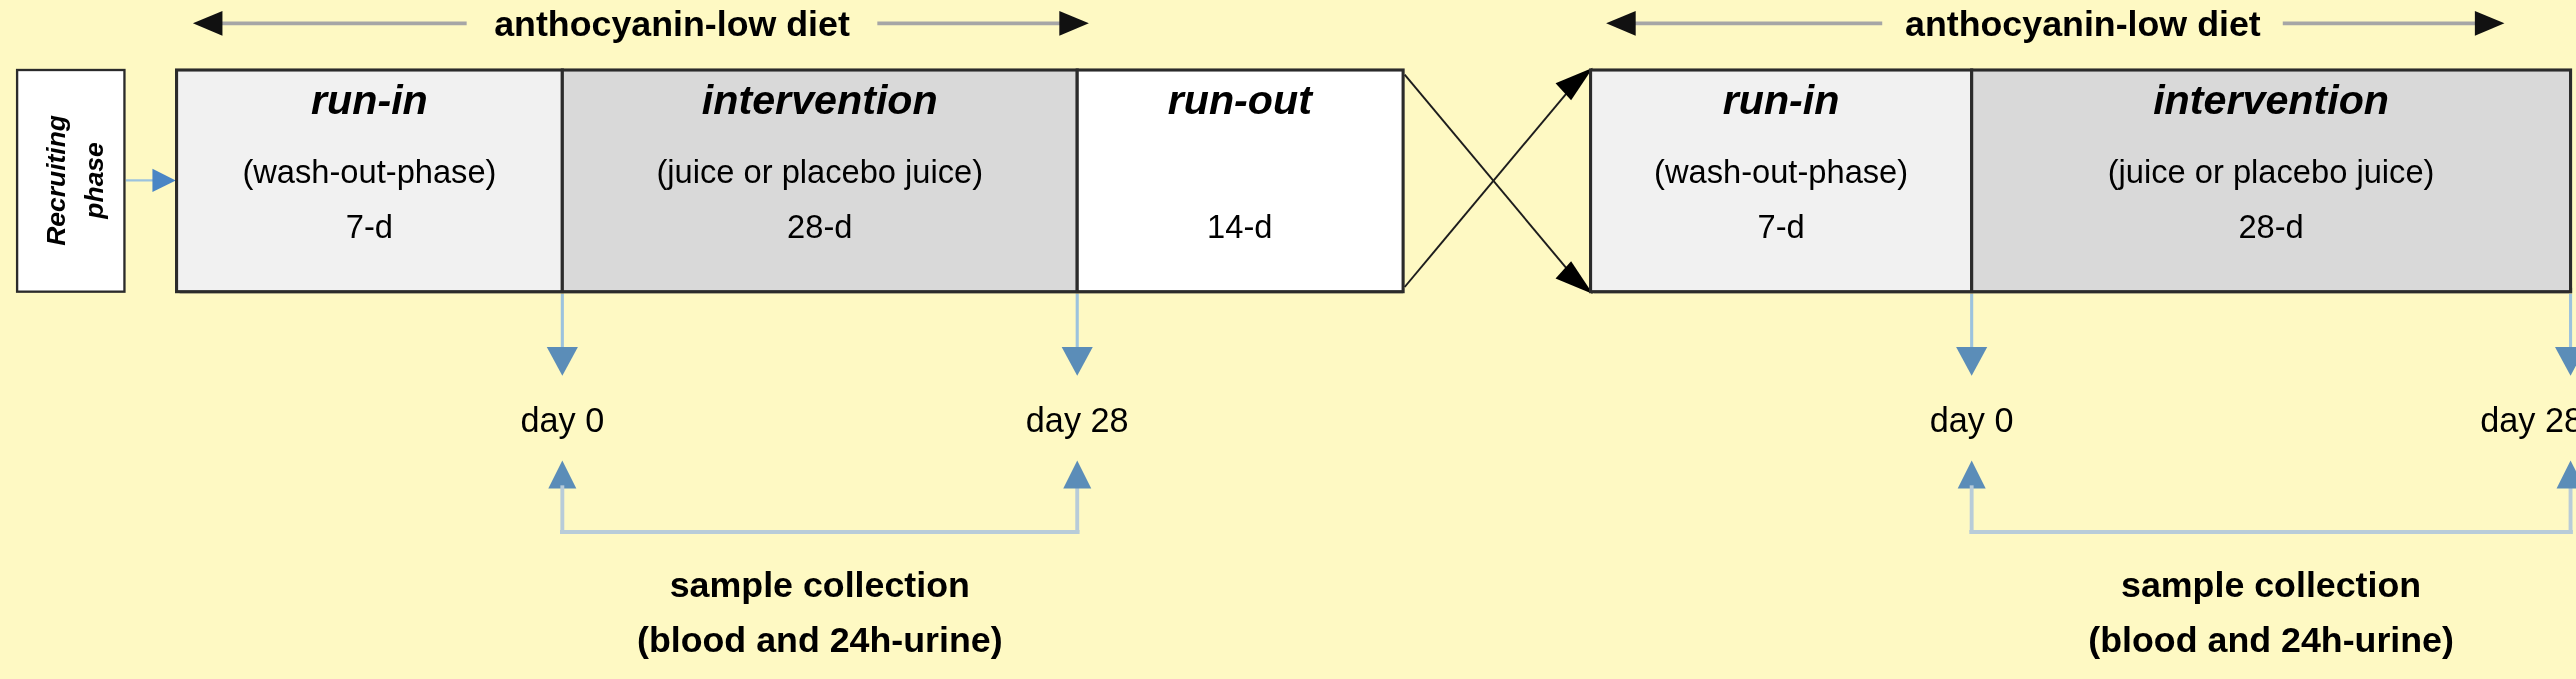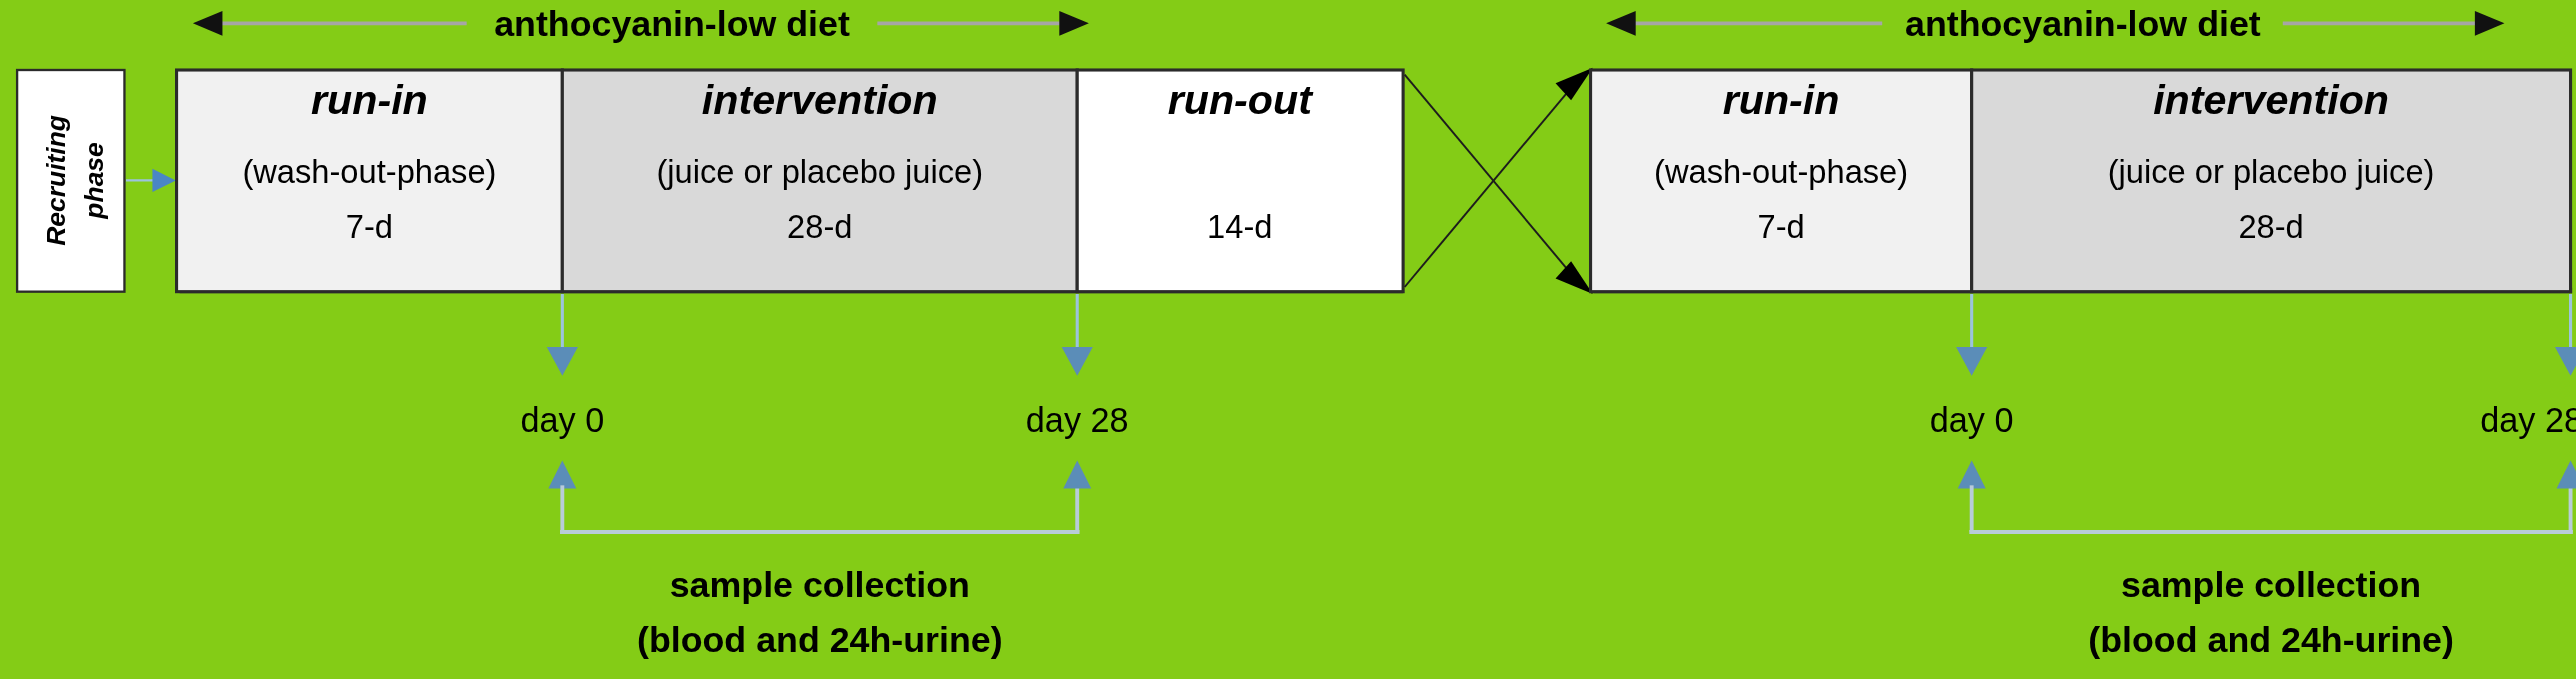--- a/index.html
+++ b/index.html
@@ -1,17 +1,17 @@
 <!DOCTYPE html>
 <html style="font-size:12.4px"><head>
 <meta charset="utf-8">
 <style>
   html,body{margin:0;padding:0;background:#ffffff;}
   body{font-family:"Liberation Sans", sans-serif;}
-  #stage{position:relative;width:2576px;height:679px;background:#84cc16;overflow:hidden;}
+  #stage{position:relative;width:2576px;height:679px;background:#fef9c3;overflow:hidden;}
   svg#diagram{position:absolute;left:0;top:0;width:2576px;height:679px;display:block;}
   .box-fill-light{fill:#f1f1f1;}
   .box-fill-dark{fill:#d9d9d9;}
   .box-fill-white{fill:#ffffff;}
   .box-stroke{stroke:#2b2b2b;stroke-width:4;}
   .box-stroke-thin{stroke:#2b2b2b;stroke-width:3;}
   .shadow-edge{fill:#3a3a3a;}
   .diet-line{stroke:#a6a6a6;stroke-width:5;fill:none;}
   .diet-head{fill:#111111;}
   .blue-line{stroke:#9cc3de;stroke-width:4;fill:none;}

